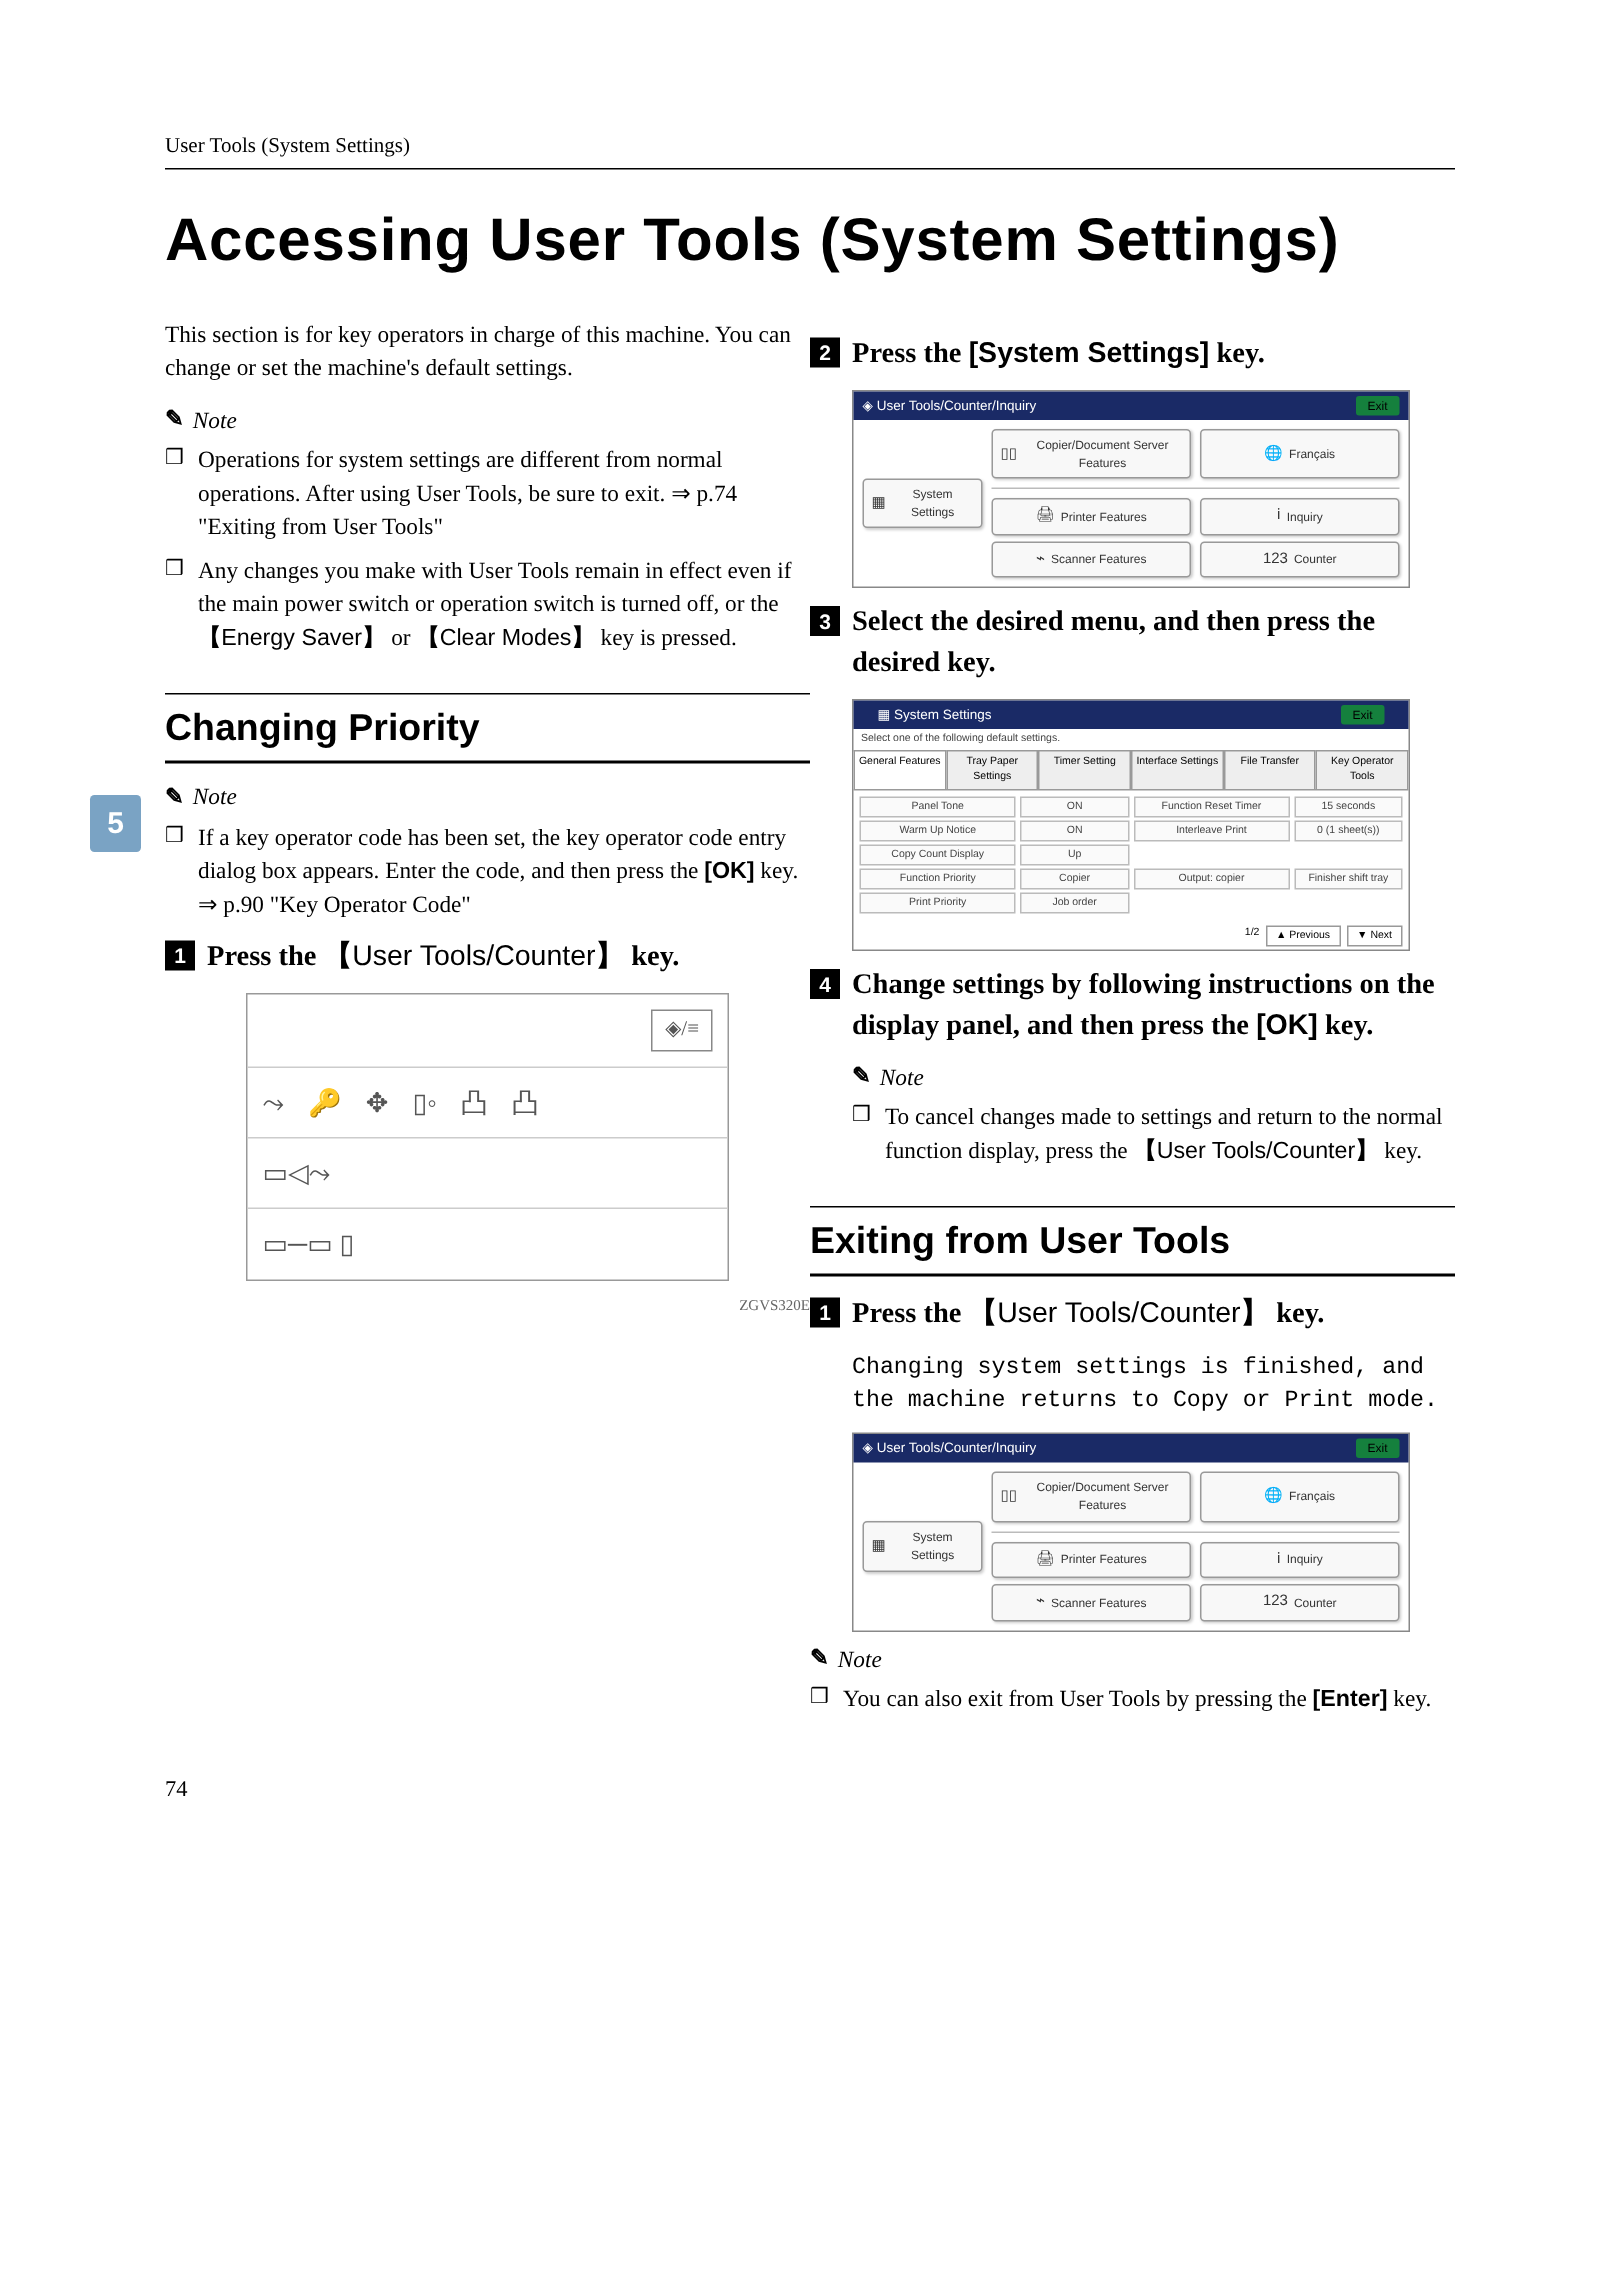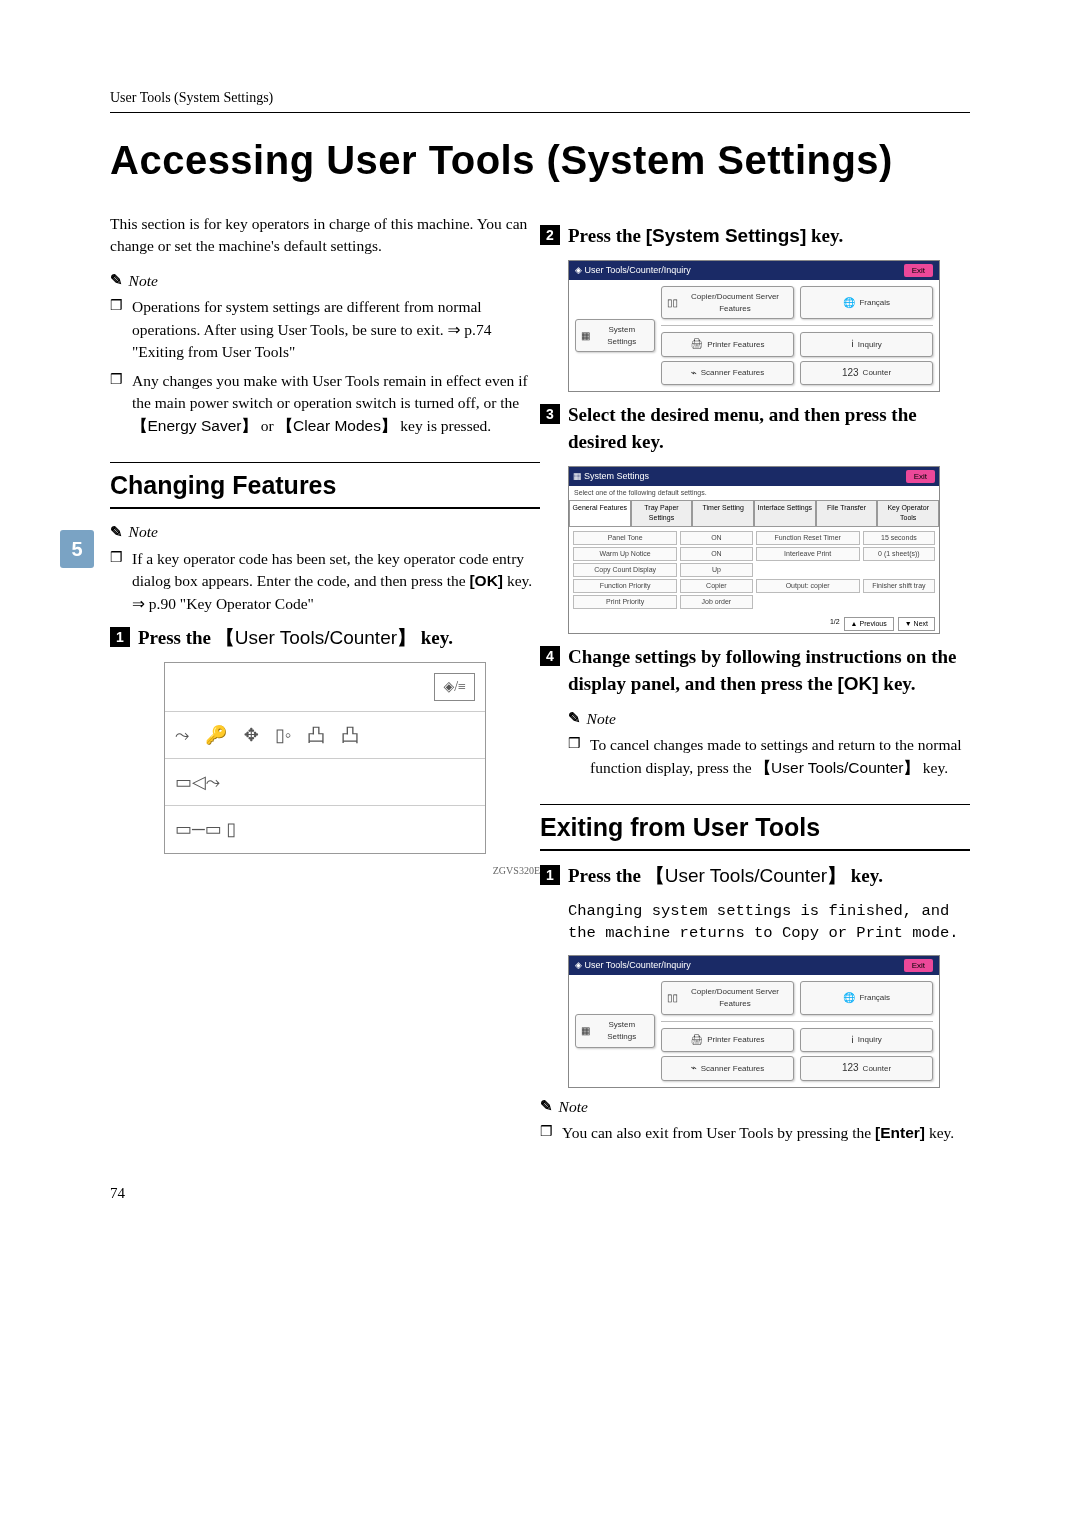--- a/index.html
+++ b/index.html
@@ -180,21 +180,21 @@
   .ss-titlebar {
     background: #1a2a66;
     color: #fff;
     padding: 3px 6px;
     font-size: 9px;
     display: flex;
     justify-content: space-between;
     align-items: center;
   }
   .ss-exit {
-    background: #ec4899;
+    background: #15803d;
     color: #000;
     padding: 1px 8px;
     font-size: 8px;
     border-radius: 2px;
   }
   .ss-body {
     display: flex;
     padding: 6px;
     gap: 6px;
   }
@@ -235,21 +235,21 @@
   .syssettings {
     border: 1px solid #888;
     width: 370px;
     margin: 6px 0 10px 0;
     font-size: 7px;
     font-family: Arial, Helvetica, sans-serif;
   }
   .sys-title {
     background: #1a2a66;
     color: #fff;
-    padding: 3px 4px;
+    padding: 3px 16px;
     font-size: 9px;
     display: flex;
     justify-content: space-between;
   }
   .sys-sub {
     font-size: 7px; padding: 2px 5px; color: #444;
   }
   .sys-tabs {
     display: flex;
     font-size: 7px;
@@ -314,21 +314,21 @@
         <span class="pencil">✎</span>
         <span class="label">Note</span>
       </div>
       <ul class="notelist">
         <li>Operations for system settings are different from normal operations. After using User Tools, be sure to exit. ⇒ p.74 "Exiting from User Tools"</li>
         <li>
           <span>Any changes you make with User Tools remain in effect even if the main power switch or operation switch is turned off, or the </span><span class="lbracket rbracket bracket-key">Energy Saver</span><span> or </span><span class="lbracket rbracket bracket-key">Clear Modes</span><span> key is pressed.</span>
         </li>
       </ul>
 
-      <div class="h2">Changing Features</div>
+      <div class="h2">Changing Priority</div>
 
       <div class="note-head">
         <span class="pencil">✎</span>
         <span class="label">Note</span>
       </div>
       <ul class="notelist">
         <li>
           <span>If a key operator code has been set, the key operator code entry dialog box appears. Enter the code, and then press the </span><span class="key-bold">[OK]</span><span> key. ⇒ p.90 "Key Operator Code"</span>
         </li>
       </ul>

